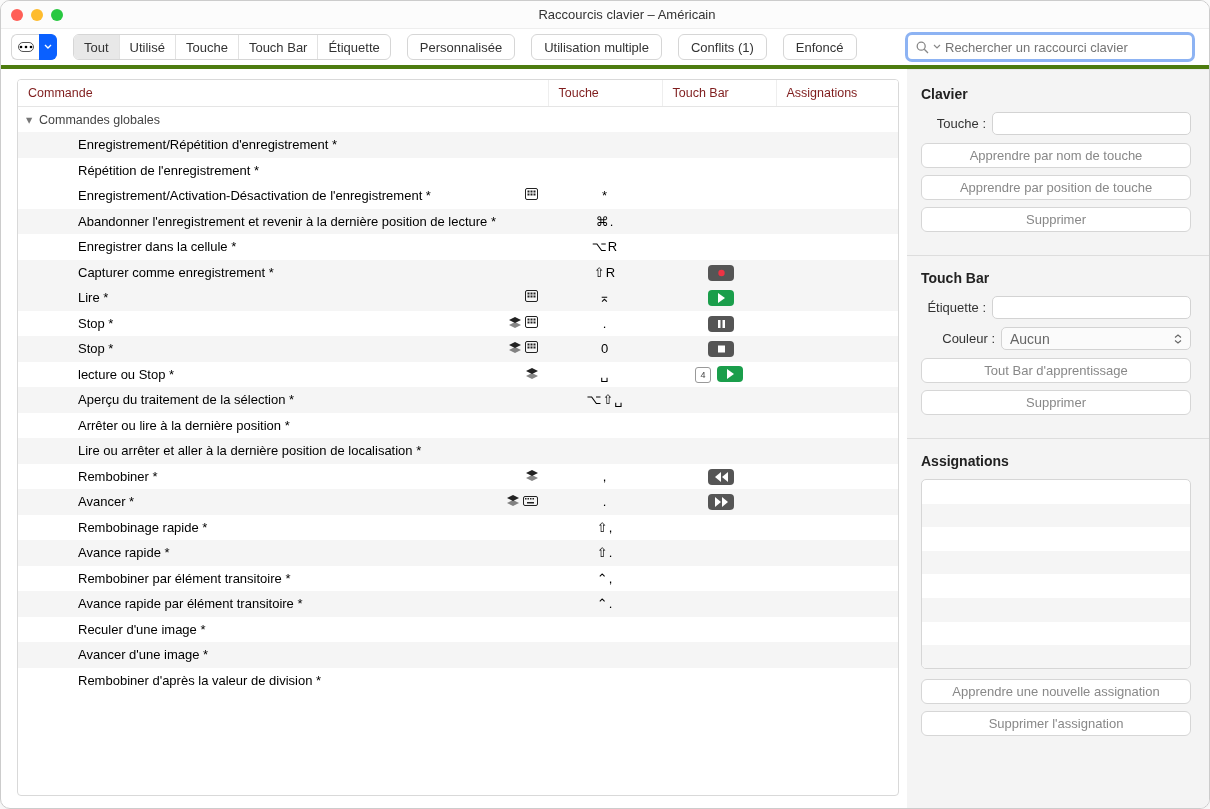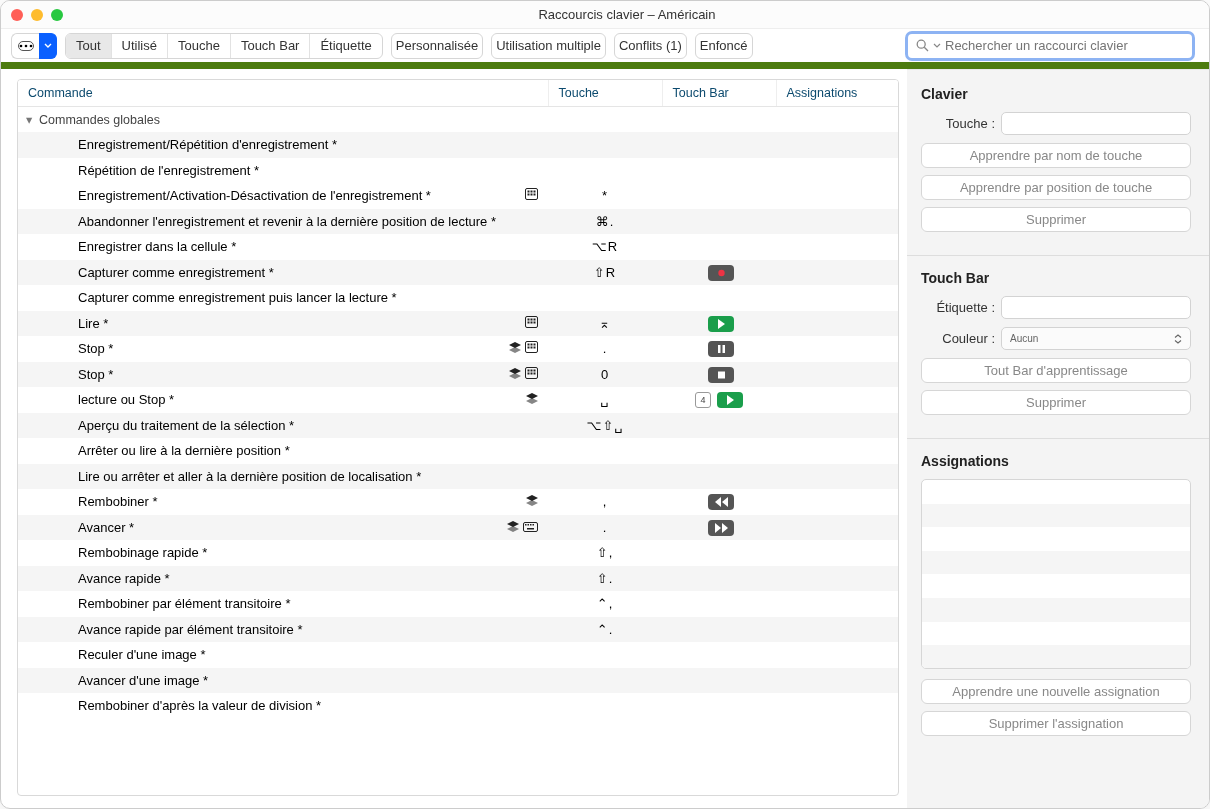--- a/index.html
+++ b/index.html
@@ -3,55 +3,55 @@
 <meta charset="utf-8">
 <style>
   * { box-sizing: border-box; margin: 0; padding: 0; }
   body { font-family: -apple-system, "Helvetica Neue", Arial, sans-serif; background: #fff; font-size: 13px; color: #000; }
   .window { width: 1210px; height: 809px; border: 1px solid #ccc; border-radius: 10px; overflow: hidden; position: relative; background: #fff; box-shadow: 0 4px 30px rgba(0,0,0,0.1);}
   .titlebar { height: 28px; display: flex; align-items: center; padding: 0 10px; background: #fcfcfc; border-bottom: 1px solid #eee; position:relative;}
   .traffic { display: flex; gap: 8px; }
   .traffic span { width: 12px; height: 12px; border-radius: 50%; display:inline-block;}
   .tc-r{background:#ff5f57;} .tc-y{background:#febc2e;} .tc-g{background:#28c840;}
   .wtitle { position:absolute; left:0; right:0; text-align:center; font-size:13px; color:#333;margin-left:44px;}
-  .toolbar { height: 40px; background: #fff; display:flex; align-items:center; gap:8px; padding: 0 14px 0 10px; border-bottom:7px solid #4d7c0f;}
+  .toolbar { height: 40px; background: #fff; display:flex; align-items:center; gap:16px; padding: 0 14px 0 10px; border-bottom:4px solid #4d7c0f;}
   .pill, .seg, .btn { border:1px solid #d6d6d6; border-radius:6px; background:#fff; font-size:13px; height:26px; display:flex; align-items:center;}
   .more-btn { width:28px; justify-content:center; color:#555; border-radius:6px 0 0 6px; border-right:none;}
   .more-exp { width:18px; justify-content:center; background:#0a60ff; color:#fff; border-radius:0 6px 6px 0; border-left:none; border-color:#0a60ff;}
   .more-wrap{display:flex;}
   .seg { padding:0; overflow:hidden;}
   .seg button { border:none; background:transparent; padding:0 10px; height:24px; font-size:13px; color:#333; border-right:1px solid #e2e2e2; cursor:pointer;}
   .seg button:last-child{border-right:none;}
   .seg button.on { background:#e8e8e8;}
-  .btn { padding:0 4px; color:#333; cursor:pointer;}
+  .btn { padding:0 12px; color:#333; cursor:pointer;}
   .spacer{flex:1;}
   .searchwrap { display:flex; align-items:center; border:3px solid #8db3f3; border-radius:7px; height:30px; padding:0 8px; width:290px; background:#fff;}
   .searchwrap svg{margin-right:4px;}
   .searchwrap input { border:none; outline:none; flex:1; font-size:13px; color:#888; background:transparent;}
   .content { display:flex; height: calc(100% - 68px);}
   .tablewrap { flex:1; border:1px solid #d9d9d9; margin:10px 8px 12px 16px; border-radius:4px; overflow:auto; background:#fff;}
   table { width:100%; border-collapse:collapse; table-layout:fixed;}
-  thead th { text-align:left; font-weight:400; font-size:12.5px; color:#0c4a6e; padding:6px 10px; border-bottom:1px solid #e5e5e5; border-right:1px solid #eee; background:#fff; position:sticky; top:0;}
+  thead th { text-align:left; font-weight:400; font-size:12.5px; color:#7f1d1d; padding:6px 10px; border-bottom:1px solid #e5e5e5; border-right:1px solid #eee; background:#fff; position:sticky; top:0;}
   thead th:last-child{border-right:none;}
   .col-cmd{width:530px;} .col-key{width:114px;} .col-tb{width:114px;} .col-asg{width:auto;}
   tbody tr { height:25.5px;}
   tbody tr.alt td { background:#f5f5f5;}
   tbody td { padding:0 10px; font-size:13px; color:#000; vertical-align:middle; white-space:nowrap;}
   .grouprow td { background:#fff !important; padding:4px 8px; font-size:12.5px; color:#444;}
   .grouprow .caret{display:inline-block; width:9px; margin-right:4px; color:#777;}
   .cmdcell{padding-left:60px !important;}
   td.center{text-align:center;}
   td.col1icons{text-align:right; padding-right:10px;}
   .tb-badge { display:inline-flex; align-items:center; justify-content:center; width:26px; height:16px; border-radius:4px; vertical-align:middle; margin-left:4px;}
   .tb-sq { display:inline-flex; align-items:center; justify-content:center; width:16px; height:16px; border:1px solid #999; border-radius:3px; font-size:9px; color:#444; margin-right:2px;}
   .sidebar { width:302px; background:#f4f4f4; border-top:1px solid #eaeaea; padding:16px 18px 16px 14px; overflow:auto;}
   .side-h { font-weight:600; font-size:14px; color:#222; margin-bottom:10px;}
   .side-row { display:flex; align-items:center; margin-bottom:8px; gap:6px;}
   .side-lbl { width:74px; text-align:right; font-size:13px; color:#333;}
-  .side-input, .side-select { flex:1; height:23px; border:1px solid #d3d3d3; border-radius:5px; background:#fff; padding:0 8px; font-size:10px; color:#666;}
+  .side-input, .side-select { flex:1; height:23px; border:1px solid #d3d3d3; border-radius:5px; background:#fff; padding:0 8px; font-size:14px; color:#666;}
   .side-select { background:#fbfbfb; display:flex; align-items:center; justify-content:space-between;}
   .side-btn { width:100%; height:25px; border:1px solid #d6d6d6; border-radius:6px; background:#fff; font-size:13px; color:#888; margin-bottom:7px; cursor:default;}
   .side-sep{height:1px; background:#ddd; margin:16px -18px 14px -14px;}
   .assign-box{ border:1px solid #d6d6d6; border-radius:5px; background:#fff; height:190px; margin:4px 0 10px 0; overflow:hidden;}
   .assign-box div{height:23.6px; border-bottom:0;}
   .assign-box div:nth-child(even){background:#f5f5f5;}
   .keytxt{font-family:-apple-system,Arial; letter-spacing:1px;}
   
   .stack-ico{width:12px;height:11px;}
 </style>
@@ -170,27 +170,20 @@
               <td class="cmdcell" style="width:490px">Capturer comme enregistrement *</td>
               <td class="col1icons" style="width:40px"></td>
               <td class="center keytxt">⇧R</td>
               <td class="center"><span class="tb-badge" style="background:#555">
                   <svg width="17" height="16" viewBox="0 0 17 16">
                     <circle cx="8.5" cy="8" r="3.2" fill="#e34"></circle>
                   </svg>
                 </span></td>
               <td></td>
             </tr>
-            <tr>
-              <td class="cmdcell" style="width:490px">Capturer comme enregistrement puis lancer la lecture *</td>
-              <td class="col1icons" style="width:40px"></td>
-              <td class="center keytxt"></td>
-              <td class="center"></td>
-              <td></td>
-            </tr>
             <tr class="alt">
               <td class="cmdcell" style="width:490px">Lire *</td>
               <td class="col1icons" style="width:40px"><svg width="13" height="12" viewBox="0 0 13 12">
                   <rect x="0.5" y="0.5" width="12" height="11" rx="1.5" fill="none" stroke="#222"></rect>
                   <rect x="2.5" y="2.5" width="2" height="2" fill="#222"></rect>
                   <rect x="5.5" y="2.5" width="2" height="2" fill="#222"></rect>
                   <rect x="8.5" y="2.5" width="2" height="2" fill="#222"></rect>
                   <rect x="2.5" y="5.5" width="2" height="2" fill="#222"></rect>
                   <rect x="5.5" y="5.5" width="2" height="2" fill="#222"></rect>
                   <rect x="8.5" y="5.5" width="2" height="2" fill="#222"></rect>

